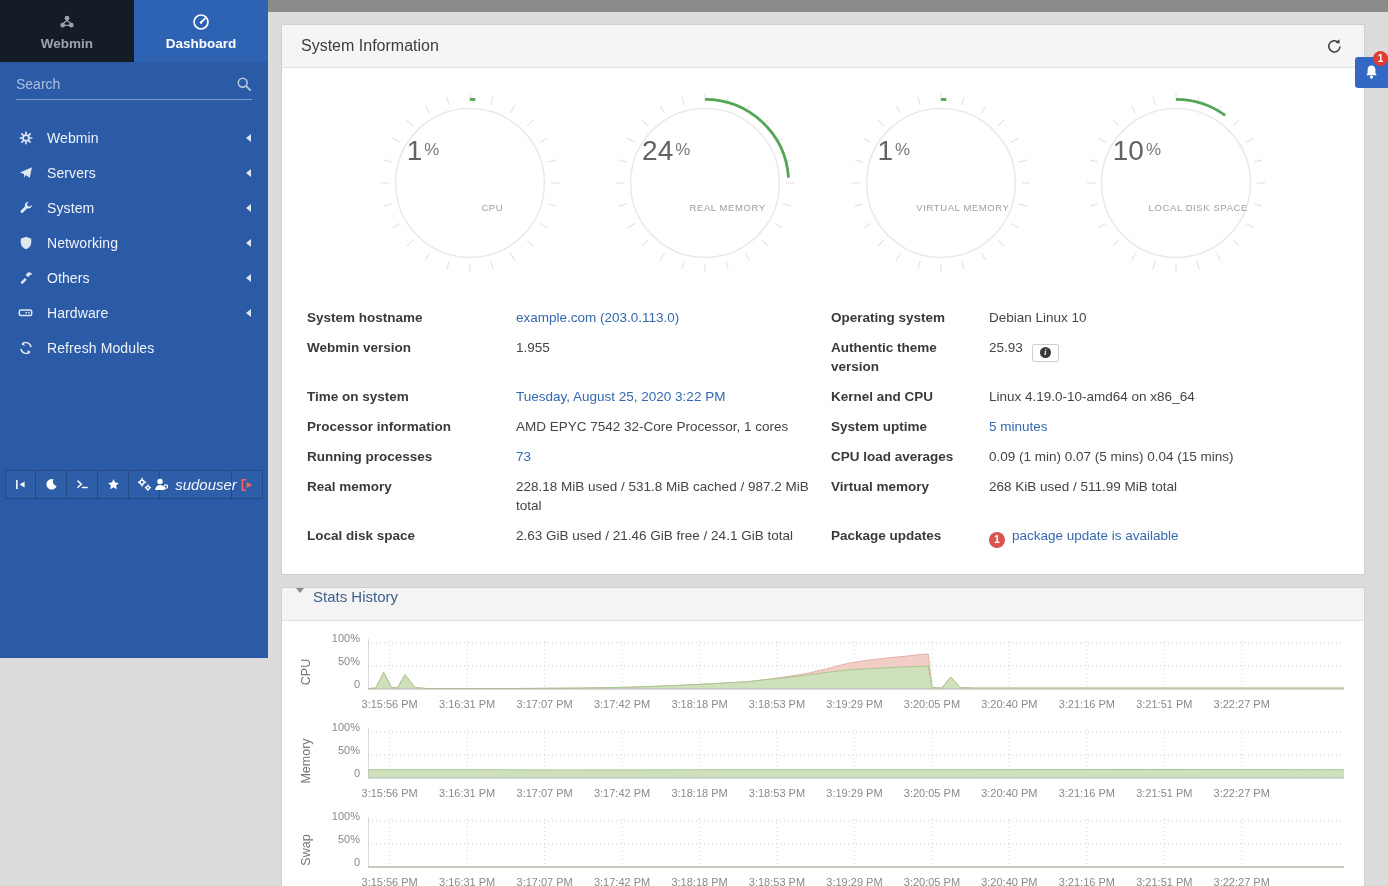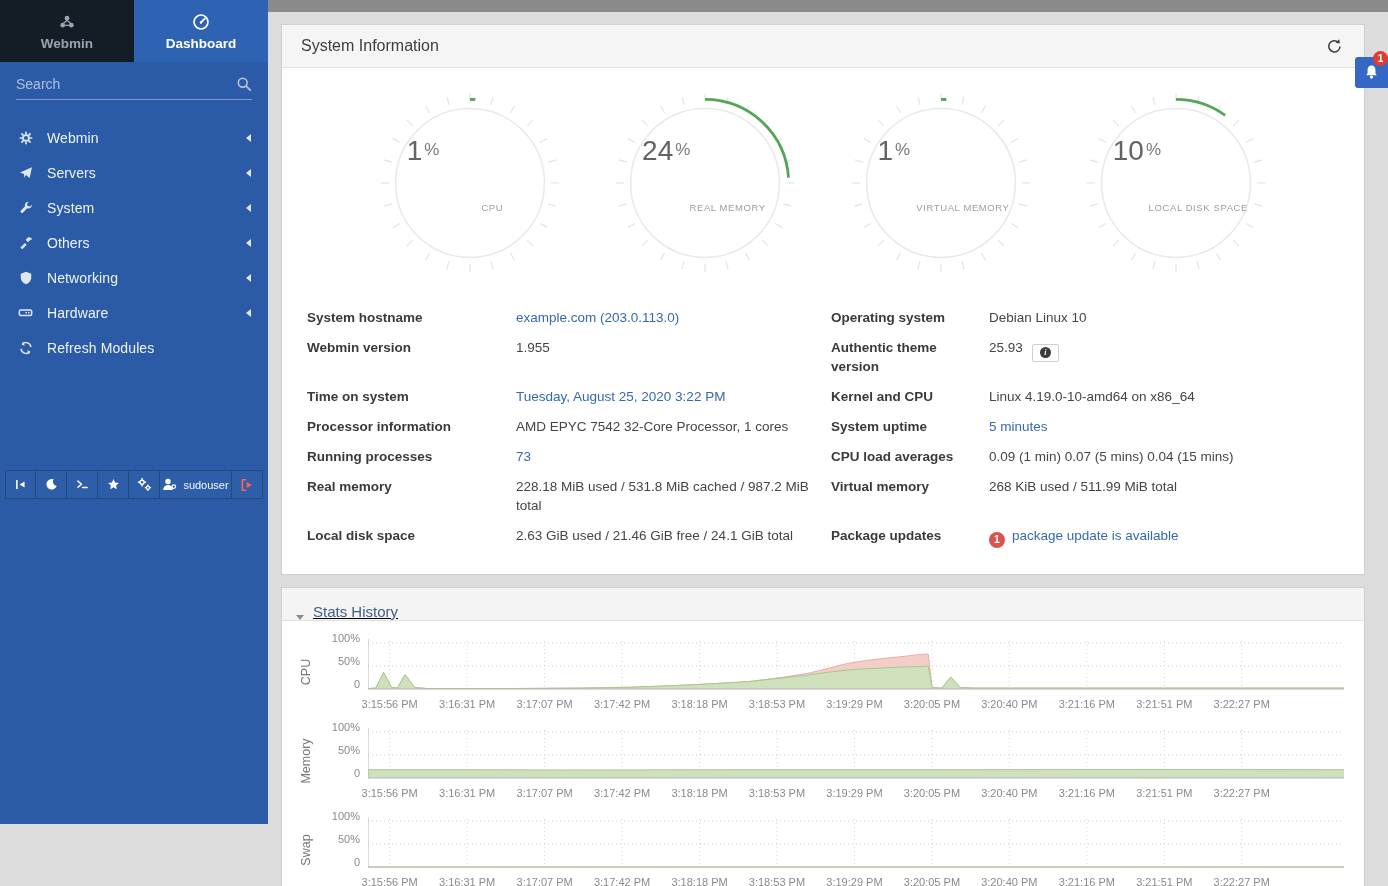--- a/index.html
+++ b/index.html
@@ -1,21 +1,21 @@
 <!DOCTYPE html>
 <html><head>
 <meta charset="utf-8">
 <style>
   * { margin:0; padding:0; box-sizing:border-box; }
   html,body { width:1388px; height:886px; overflow:hidden;
     font-family:"Liberation Sans", sans-serif; background:#dcdcdc; }
   body { position:relative; }
 
   
-  .sidebar { position:absolute; left:0; top:0; width:268px; height:824px; background:#2b5ba7; z-index:2; }
+  .sidebar { position:absolute; left:0; top:0; width:268px; height:658px; background:#2b5ba7; z-index:2; }
   .tabs { display:flex; height:62px; }
   .tab { flex:1; display:flex; flex-direction:column; align-items:center; justify-content:center; gap:4px;
          font-size:13.5px; font-weight:bold; cursor:pointer; }
   .tab.inactive { background:#141c26; color:#9aa3ae; }
   .tab.active   { background:#2d63b2; color:#ffffff; }
   .tab .ticon { width:20px; height:20px; display:flex; align-items:center; justify-content:center; }
 
   .search-row { display:flex; align-items:center; margin:14px 16px 0 16px; padding-bottom:7px;
                 border-bottom:1px solid rgba(255,255,255,.38); }
   .search-input { flex:1; background:transparent; border:none; outline:none; color:#e8eef7; font-size:14px;
@@ -28,21 +28,21 @@
   .nav-item .nicon { width:17px; height:17px; margin-right:13px; display:flex; align-items:center; justify-content:center; color:#dfe7f3; }
   .nav-item .nlabel { letter-spacing:.1px; }
   .nav-item .arrow { margin-left:auto; width:0; height:0; border-top:4px solid transparent;
                      border-bottom:4px solid transparent; border-right:5px solid rgba(255,255,255,.85); }
 
   .bottom-bar { position:absolute; top:470px; left:5px; width:258px; display:flex; }
   .bbtn { height:29px; min-width:31px; display:flex; align-items:center; justify-content:center; gap:6px;
           border:1px solid rgba(0,0,0,.22); border-left-width:0; color:#fff; cursor:pointer;
           background:rgba(255,255,255,.02); padding:0 6px; }
   .bbtn:first-child { border-left-width:1px; }
-  .bbtn .blabel { font-size:11px; color:#f2f6fb; }
+  .bbtn .blabel { font-size:15px; color:#f2f6fb;font-style:italic; }
   .bbtn svg { display:block; }
 
   
   .main { position:absolute; left:268px; top:0; width:1120px; height:886px; background:#dcdcdc; overflow:hidden; }
   .top-strip { height:12px; background:#8a8a8a; }
   .panel { margin:12px 23px 9px 13px; background:#ffffff; border:1px solid #d0d0d0; }
   .panel-header { background:#f5f5f5; border-bottom:1px solid #e2e2e2; height:43px;
                   display:flex; align-items:center; padding:0 19px; }
   .panel-title { font-size:16px; color:#3d3d3d; }
   .refresh-btn { margin-left:auto; background:none; border:none; cursor:pointer; width:22px; height:22px;
@@ -69,21 +69,21 @@
               vertical-align:-3px; cursor:pointer; }
   .i-circle { width:11px; height:11px; border-radius:50%; background:#3c3c3c; color:#fff;
               font-size:8px; font-style:italic; font-weight:bold; display:flex; align-items:center;
               justify-content:center; font-family:"Liberation Serif", serif; }
   .pkg-badge { display:inline-flex; align-items:center; justify-content:center; width:16px; height:16px;
                border-radius:50%; background:#d9534f; color:#fff; font-size:10.5px; font-weight:bold;
                margin-right:7px; vertical-align:-3px; }
 
   
   .stats-header { background:#f4f4f4; border-bottom:1px solid #e2e2e2; height:33px;
-                  display:flex; align-items:flex-end; padding:0 14px; cursor:pointer;text-decoration:underline; }
+                  display:flex; align-items:flex-start; padding:0 14px; cursor:pointer; }
   .caret { width:0; height:0; border-left:4.5px solid transparent; border-right:4.5px solid transparent;
            border-top:5.5px solid #8b8b8b; margin-right:9px; }
   .stats-title { font-size:15px; color:#3f5e88; }
   .charts { padding:16px 20px 20px 10px; }
   .chart-row { display:grid; grid-template-columns:28px 48px 1fr; margin-bottom:13px; }
   .ctitle { position:relative; }
   .ctitle span { position:absolute; left:50%; top:28px; transform:translateX(-50%) rotate(-90deg);
                  transform-origin:center; font-size:12.5px; color:#767676; white-space:nowrap; }
   .ywrap { position:relative; height:56px; }
   .ywrap span { position:absolute; right:8px; font-size:11px; color:#8a8a8a; line-height:12px; width:100%; text-align:right; }
@@ -170,34 +170,34 @@
           <svg viewBox="0 0 16 16" width="14" height="14">
             <path d="M14.6 4.2 A3.9 3.9 0 0 1 9.4 8.4 L4.6 13.2 A1.7 1.7 0 0 1 2.2 10.8 L7 6 A3.9 3.9 0 0 1 11.2 0.8 L9.2 2.8 L9.7 5.7 L12.6 6.2 Z" fill="currentColor"></path>
           </svg>
         </span>
         <span class="nlabel">System</span>
         <span class="arrow"></span>
       </div>
       <div class="nav-item">
         <span class="nicon">
           <svg viewBox="0 0 16 16" width="14" height="14">
-            <path d="M1.6 13.2 L6.8 8 L8.8 10 L3.6 15.2 Z" fill="currentColor"></path>
-            <path d="M7.6 4.4 L10 2 C11.8 0.8 14.6 2.2 15.2 4.4 L13.4 3.9 L11.6 5.7 L10.4 7.2 Z" fill="currentColor"></path>
-          </svg>
-        </span>
-        <span class="nlabel">Others</span>
+            <path d="M8 0.9 L14 3 V7.2 C14 11.2 11.3 13.9 8 15.1 C4.7 13.9 2 11.2 2 7.2 V3 Z" fill="currentColor"></path>
+          </svg>
+        </span>
+        <span class="nlabel">Networking</span>
         <span class="arrow"></span>
       </div>
       <div class="nav-item">
         <span class="nicon">
           <svg viewBox="0 0 16 16" width="14" height="14">
-            <path d="M8 0.9 L14 3 V7.2 C14 11.2 11.3 13.9 8 15.1 C4.7 13.9 2 11.2 2 7.2 V3 Z" fill="currentColor"></path>
-          </svg>
-        </span>
-        <span class="nlabel">Networking</span>
+            <path d="M1.6 13.2 L6.8 8 L8.8 10 L3.6 15.2 Z" fill="currentColor"></path>
+            <path d="M7.6 4.4 L10 2 C11.8 0.8 14.6 2.2 15.2 4.4 L13.4 3.9 L11.6 5.7 L10.4 7.2 Z" fill="currentColor"></path>
+          </svg>
+        </span>
+        <span class="nlabel">Others</span>
         <span class="arrow"></span>
       </div>
       <div class="nav-item">
         <span class="nicon">
           <svg viewBox="0 0 16 16" width="15" height="15">
             <rect x="1.4" y="5.2" width="13.2" height="6" rx="1.6" fill="none" stroke="currentColor" stroke-width="1.6"></rect>
             <circle cx="11.6" cy="8.2" r="0.9" fill="currentColor"></circle>
             <circle cx="8.8" cy="8.2" r="0.9" fill="currentColor"></circle>
           </svg>
         </span>

